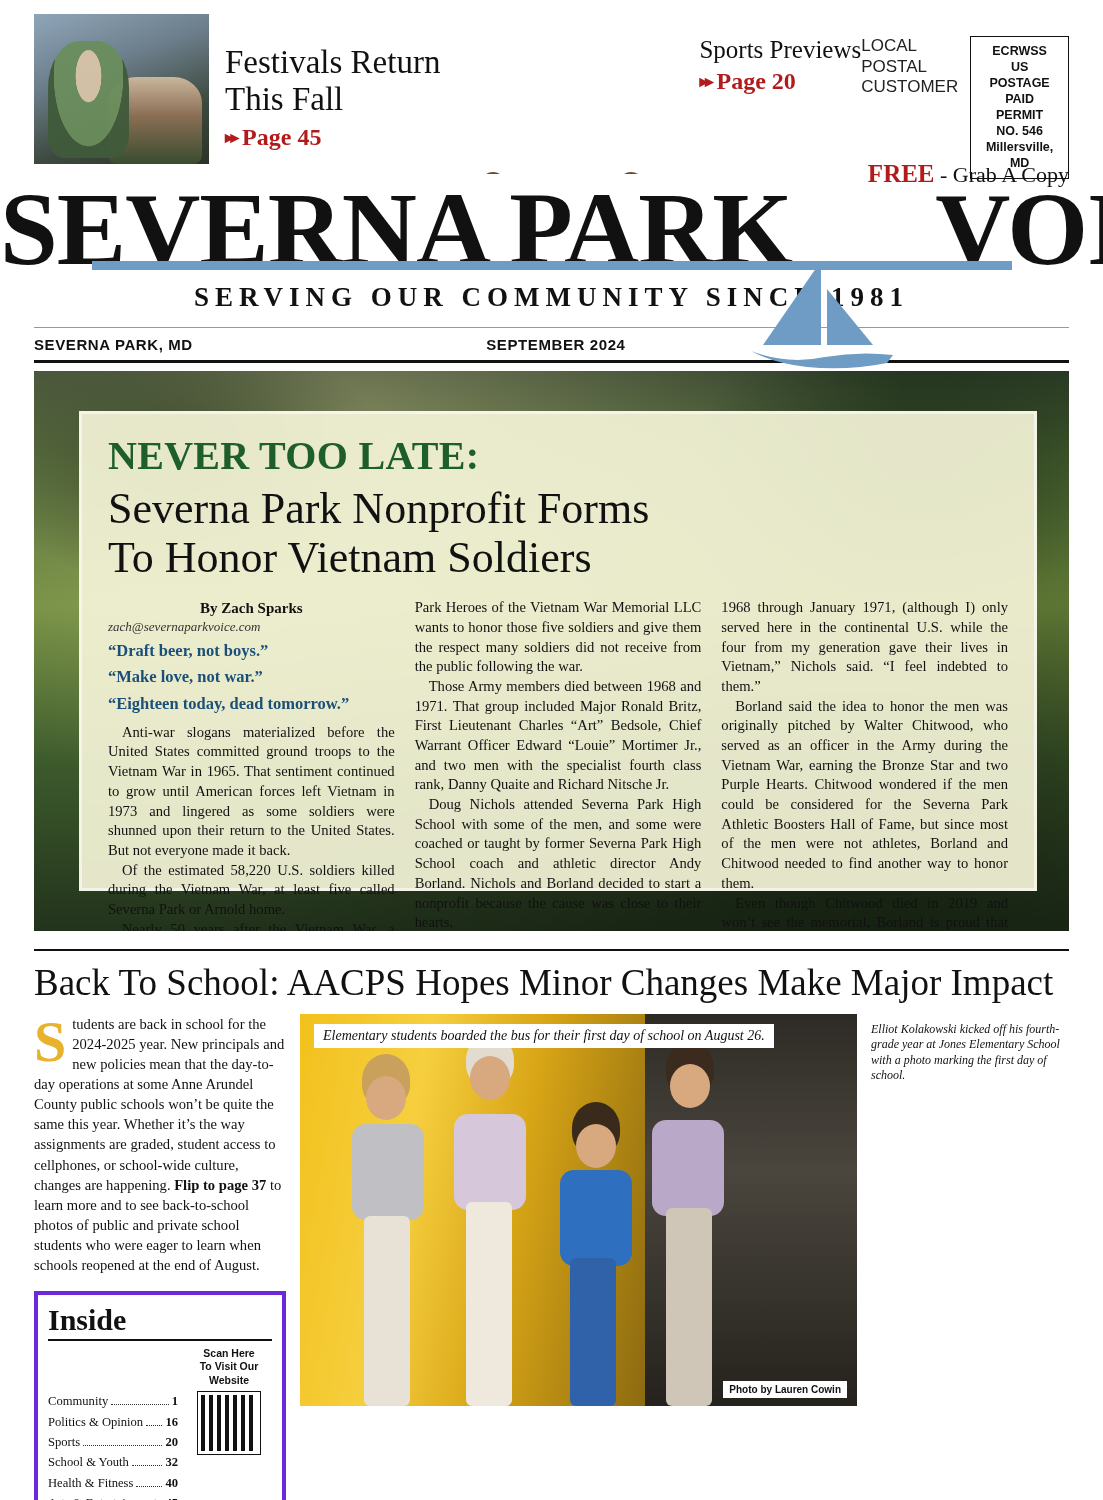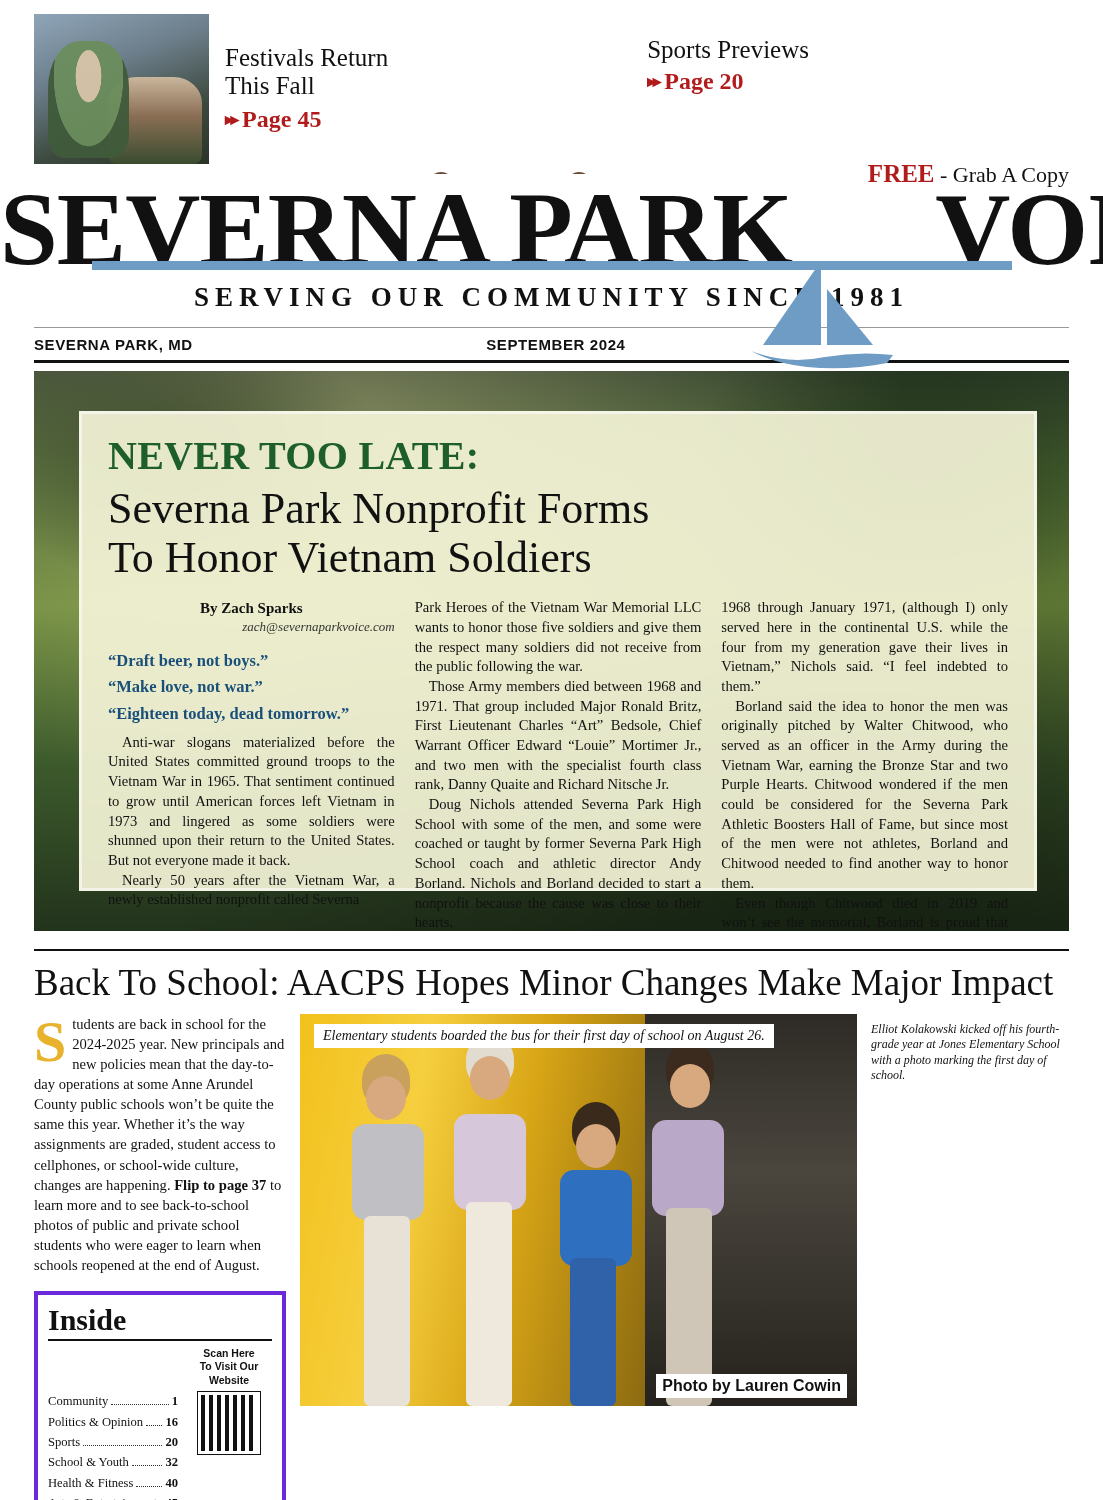--- a/index.html
+++ b/index.html
@@ -40,21 +40,21 @@
     background: linear-gradient(180deg,#c9b69c 0%, #8a6e54 45%, #394c2f 100%);
     border-radius: 30% 30% 10% 10%;
   }
 
   .festivals {
     margin-left: 16px;
     padding-top: 30px;
     flex: 0 0 auto;
   }
   .festivals .line {
-    font-size: 25px; line-height: 1.12; color:#111;
+    font-size: 33px; line-height: 1.12; color:#111;
     font-family: "Liberation Serif", serif;
   }
   .festivals .pagelink {
     margin-top: 6px;
     font-size: 24px; font-weight: bold; color: #b11b1b;
     display:flex; align-items:center; gap:6px;
   }
   .arrows { color:#b11b1b; font-size: 17px; letter-spacing:-3px; }
 
   .sportsphoto {
@@ -161,21 +161,21 @@
     font-family:"Liberation Serif",serif;
     font-size:44px; line-height:1.12; margin-top:8px;
   }
   .herocols {
     display:flex; gap:20px; margin-top:16px; flex:1;
   }
   .hcol { width:294px; font-size:14.6px; line-height:1.35; text-align:justify; }
   .hcol p { margin:0; text-indent:14px; }
   .hcol p.noind { text-indent:0; }
   .byline { font-weight:bold; font-size:15px; text-align:center; margin-bottom:0; }
-  .bymail { font-style:italic; font-size:13px; text-align:right; color:#333; margin-bottom:14px; }
+  .bymail { font-style:italic; font-size:13px; text-align:left; color:#333; margin-bottom:4px; }
   .slogan { font-weight:bold; font-size:16.5px; color:#1a4f7a; margin:0 0 4px 0; }
 
   
   .bts-head {
     margin: 18px 34px 0 34px;
     font-family:"Liberation Serif",serif;
     font-size:37px;
     border-top:2px solid #111;
     padding-top:10px;
   }
@@ -231,21 +231,21 @@
 
   .caption-top {
     position:absolute; left:14px; top:10px;
     background:#fff; color:#111;
     font-style:italic; font-size:14px; font-family:"Liberation Serif",serif;
     padding:4px 9px;
   }
   .photocredit {
     position:absolute; right:10px; bottom:8px;
     background:#fff; color:#111; font-family:"Liberation Sans",sans-serif;
-    font-weight:bold; font-size:16px; padding:3px 6px;
+    font-weight:bold; font-size:10px; padding:3px 6px;
   }
 
   .bts-right { width:198px; position:relative; }
   .rightphoto {
     height:322px; border:4px solid #f0a21a;
     background:linear-gradient(180deg,#7c4a3a 0%,#a06a4a 35%,#5d3b2c 100%);
     position:relative; overflow:hidden;
   }
   .rp-brick { position:absolute; inset:0; background:
       repeating-linear-gradient(0deg, rgba(0,0,0,.16) 0 2px, rgba(0,0,0,0) 2px 16px),
@@ -294,20 +294,34 @@
   </div>
 
   <div class="sportsprev">
     <div class="t1">Sports Previews</div>
     <div class="pagelink">
       <span class="arrows">▸▸</span>
       <span>Page 20</span>
     </div>
   </div>
 
+  <div class="postalblock">
+    <div class="localpostal">
+      <div>LOCAL</div>
+      <div>POSTAL</div>
+      <div>CUSTOMER</div>
+    </div>
+    <div class="permit">
+      <div>ECRWSS</div>
+      <div>US POSTAGE</div>
+      <div>PAID</div>
+      <div>PERMIT NO. 546</div>
+      <div>Millersville, MD</div>
+    </div>
+  </div>
 
   <div class="freeline">
     <b>FREE</b>
     <span>- Grab A Copy</span>
   </div>
 </div>
 
 <div class="masthead">
   <div class="mastname">
     <span>SEVERNA PARK</span>
@@ -345,20 +359,21 @@
     </div>
 
     <div class="herocols">
       <div class="hcol">
         <div class="byline">By Zach Sparks</div>
         <div class="bymail">zach@severnaparkvoice.com</div>
         <div class="slogan">“Draft beer, not boys.”</div>
         <div class="slogan">“Make love, not war.”</div>
         <div class="slogan" style="margin-bottom:8px">“Eighteen today, dead tomorrow.”</div>
         <p>Anti-war slogans materialized before the United States committed ground troops to the Vietnam War in 1965. That sentiment continued to grow until American forces left Vietnam in 1973 and lingered as some soldiers were shunned upon their return to the United States. But not everyone made it back.</p>
+        <p>Of the estimated 58,220 U.S. soldiers killed during the Vietnam War, at least five called Severna Park or Arnold home.</p>
         <p>Nearly 50 years after the Vietnam War, a newly established nonprofit called Severna</p>
       </div>
 
       <div class="hcol">
         <p class="noind">Park Heroes of the Vietnam War Memorial LLC wants to honor those five soldiers and give them the respect many soldiers did not receive from the public following the war.</p>
         <p>Those Army members died between 1968 and 1971. That group included Major Ronald Britz, First Lieutenant Charles “Art” Bedsole, Chief Warrant Officer Edward “Louie” Mortimer Jr., and two men with the specialist fourth class rank, Danny Quaite and Richard Nitsche Jr.</p>
         <p>Doug Nichols attended Severna Park High School with some of the men, and some were coached or taught by former Severna Park High School coach and athletic director Andy Borland. Nichols and Borland decided to start a nonprofit because the cause was close to their hearts.</p>
         <p>“I feel obligated, having served from April</p>
       </div>
 

